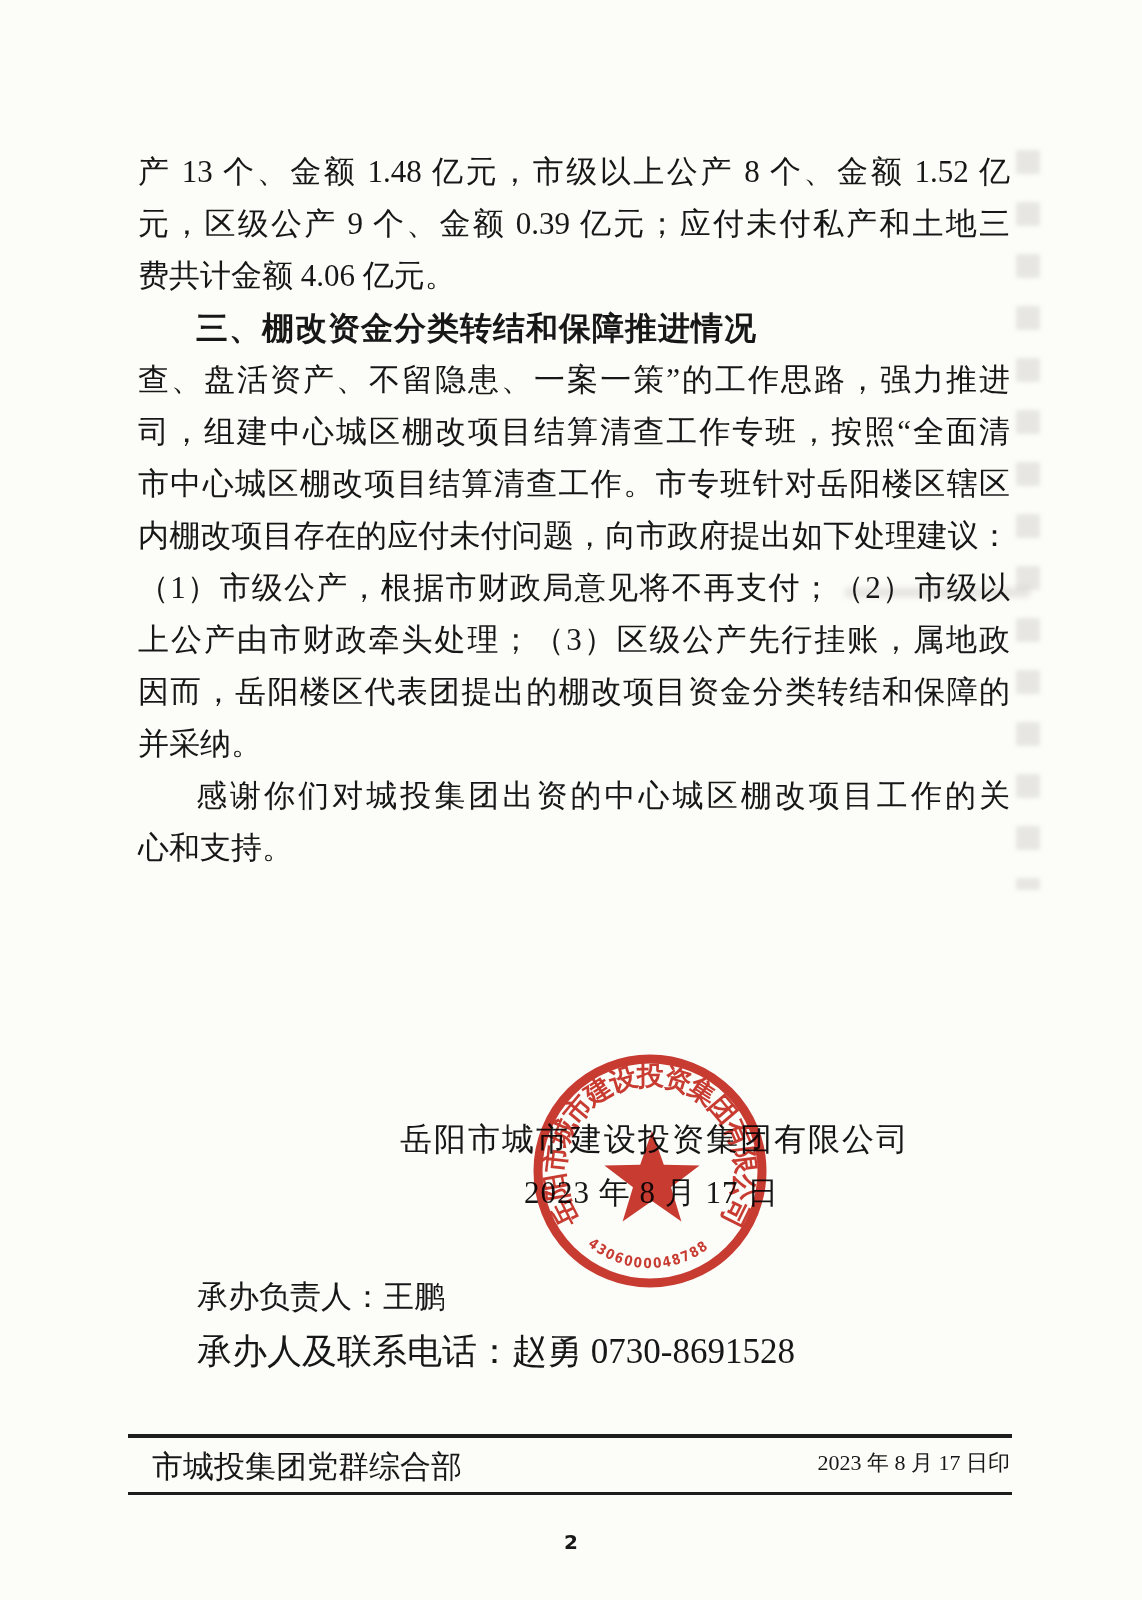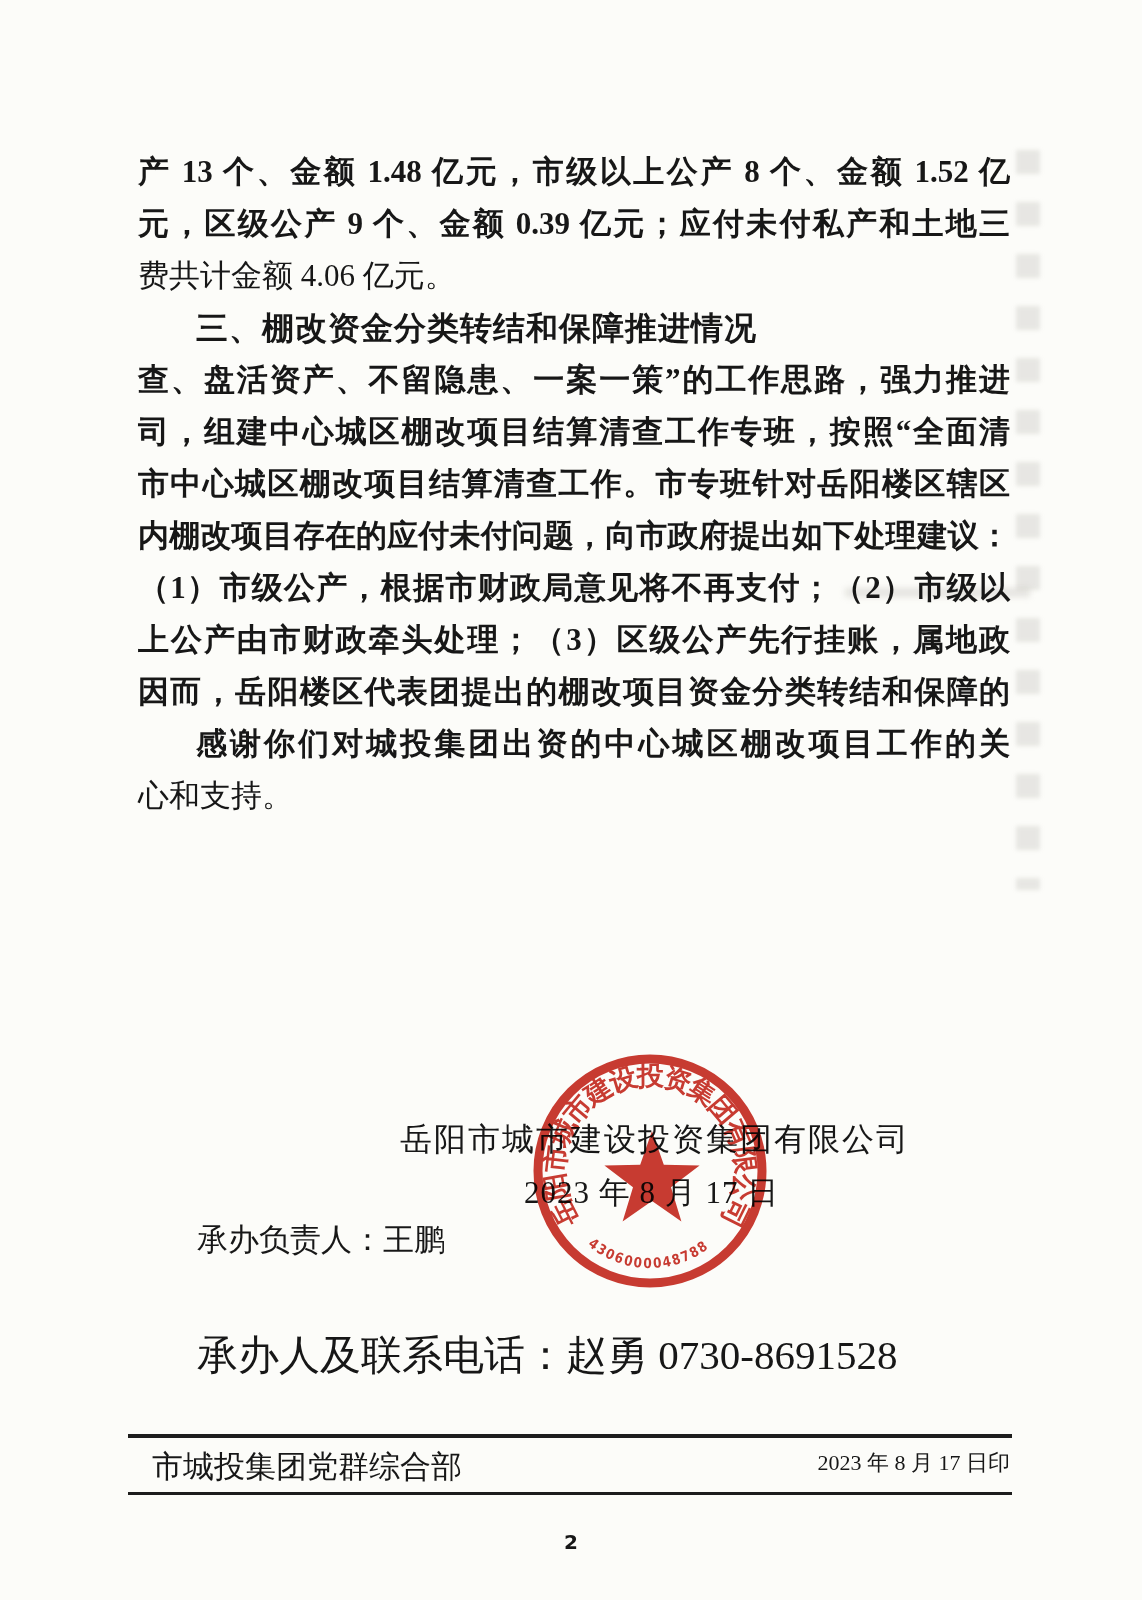--- a/index.html
+++ b/index.html
@@ -6,39 +6,39 @@
   .doc{
     position:relative; width:1142px; height:1600px; margin:0 auto;
     background:#fcfcf9; overflow:hidden;
     font-family:"Liberation Serif", serif; color:#171717;
   }
   
   .body-text{position:absolute; left:138px; top:146px; width:872px;
     font-size:31px; line-height:52px;}
   .line{height:52px; overflow:visible;}
   .line.indent{text-indent:58px;}
-  .line.fill{text-align:justify; text-align-last:justify;font-weight:bold;}
+  .line.fill{text-align:justify; text-align-last:justify;}
   .line.bold{font-family:"Liberation Sans", sans-serif; font-weight:700; font-size:32px; letter-spacing:1px;}
   
   .closing-company{position:absolute; left:400px; top:1118px;
     font-size:32px; letter-spacing:2px; white-space:nowrap;}
   .closing-date{position:absolute; left:524px; top:1172px;
     font-size:31px; letter-spacing:1px; white-space:nowrap;}
   
   .seal{position:absolute; left:527px; top:1048px; width:246px; height:246px;
     mix-blend-mode:multiply; opacity:.92;}
   .seal .ring{fill:none; stroke:#c62a20; stroke-width:9px;}
   .seal .star{fill:#c62a20;}
   .seal .arc-text{fill:#c62a20; font-family:"Liberation Serif", serif;
     font-size:27px; font-weight:700; letter-spacing:-2px;}
   .seal .arc-code{fill:#c62a20; font-family:"DejaVu Sans", sans-serif;
     font-size:14px; font-weight:700; letter-spacing:2px;}
   
-  .contact-1{position:absolute; left:197px; top:1219px; font-size:31px; white-space:nowrap;}
-  .contact-2{position:absolute; left:197px; top:1328px; font-size:41px; white-space:nowrap;}
+  .contact-1{position:absolute; left:197px; top:1276px; font-size:31px; white-space:nowrap;}
+  .contact-2{position:absolute; left:197px; top:1328px; font-size:35px; white-space:nowrap;}
   
   .footer-rule-top{position:absolute; left:128px; top:1434px; width:884px; height:4px; background:#1d1d1d;}
   .footer-rule-bottom{position:absolute; left:128px; top:1492px; width:884px; height:3px; background:#1d1d1d;}
   .footer-left{position:absolute; left:152px; top:1446px; font-size:31px; font-weight:400; white-space:nowrap;}
   .footer-right{position:absolute; right:132px; top:1448px; font-size:22px; white-space:nowrap;}
   .page-num{position:absolute; left:0; right:0; top:1530px; text-align:center;
     font-family:"DejaVu Sans", sans-serif; font-size:20px; font-weight:700;}
   
   .ghost-col{position:absolute; left:1016px; top:150px; width:24px; height:740px;
     background:repeating-linear-gradient(180deg, rgba(125,122,115,.16) 0 24px, transparent 24px 52px);
@@ -60,20 +60,21 @@
       <div class="line fill">元，区级公产 9 个、金额 0.39 亿元；应付未付私产和土地三</div>
       <div class="line">费共计金额 4.06 亿元。</div>
       <div class="line bold indent">三、棚改资金分类转结和保障推进情况</div>
       <div class="line fill">查、盘活资产、不留隐患、一案一策”的工作思路，强力推进</div>
       <div class="line fill">司，组建中心城区棚改项目结算清查工作专班，按照“全面清</div>
       <div class="line fill">市中心城区棚改项目结算清查工作。市专班针对岳阳楼区辖区</div>
       <div class="line fill">内棚改项目存在的应付未付问题，向市政府提出如下处理建议：</div>
       <div class="line fill">（1）市级公产，根据市财政局意见将不再支付；（2）市级以</div>
       <div class="line fill">上公产由市财政牵头处理；（3）区级公产先行挂账，属地政</div>
       <div class="line fill">因而，岳阳楼区代表团提出的棚改项目资金分类转结和保障的</div>
+      <div class="line">并采纳。</div>
       <div class="line indent fill">感谢你们对城投集团出资的中心城区棚改项目工作的关</div>
       <div class="line">心和支持。</div>
     </div>
 
   <div class="closing-company">岳阳市城市建设投资集团有限公司</div>
   <div class="closing-date">2023 年 8 月 17 日</div>
 
   <svg class="seal" viewBox="-123 -123 246 246" xmlns="http://www.w3.org/2000/svg">
     <defs>
       <path id="arcTop" d="M -70.4 49.3 A 86 86 0 1 1 70.4 49.3"></path>

